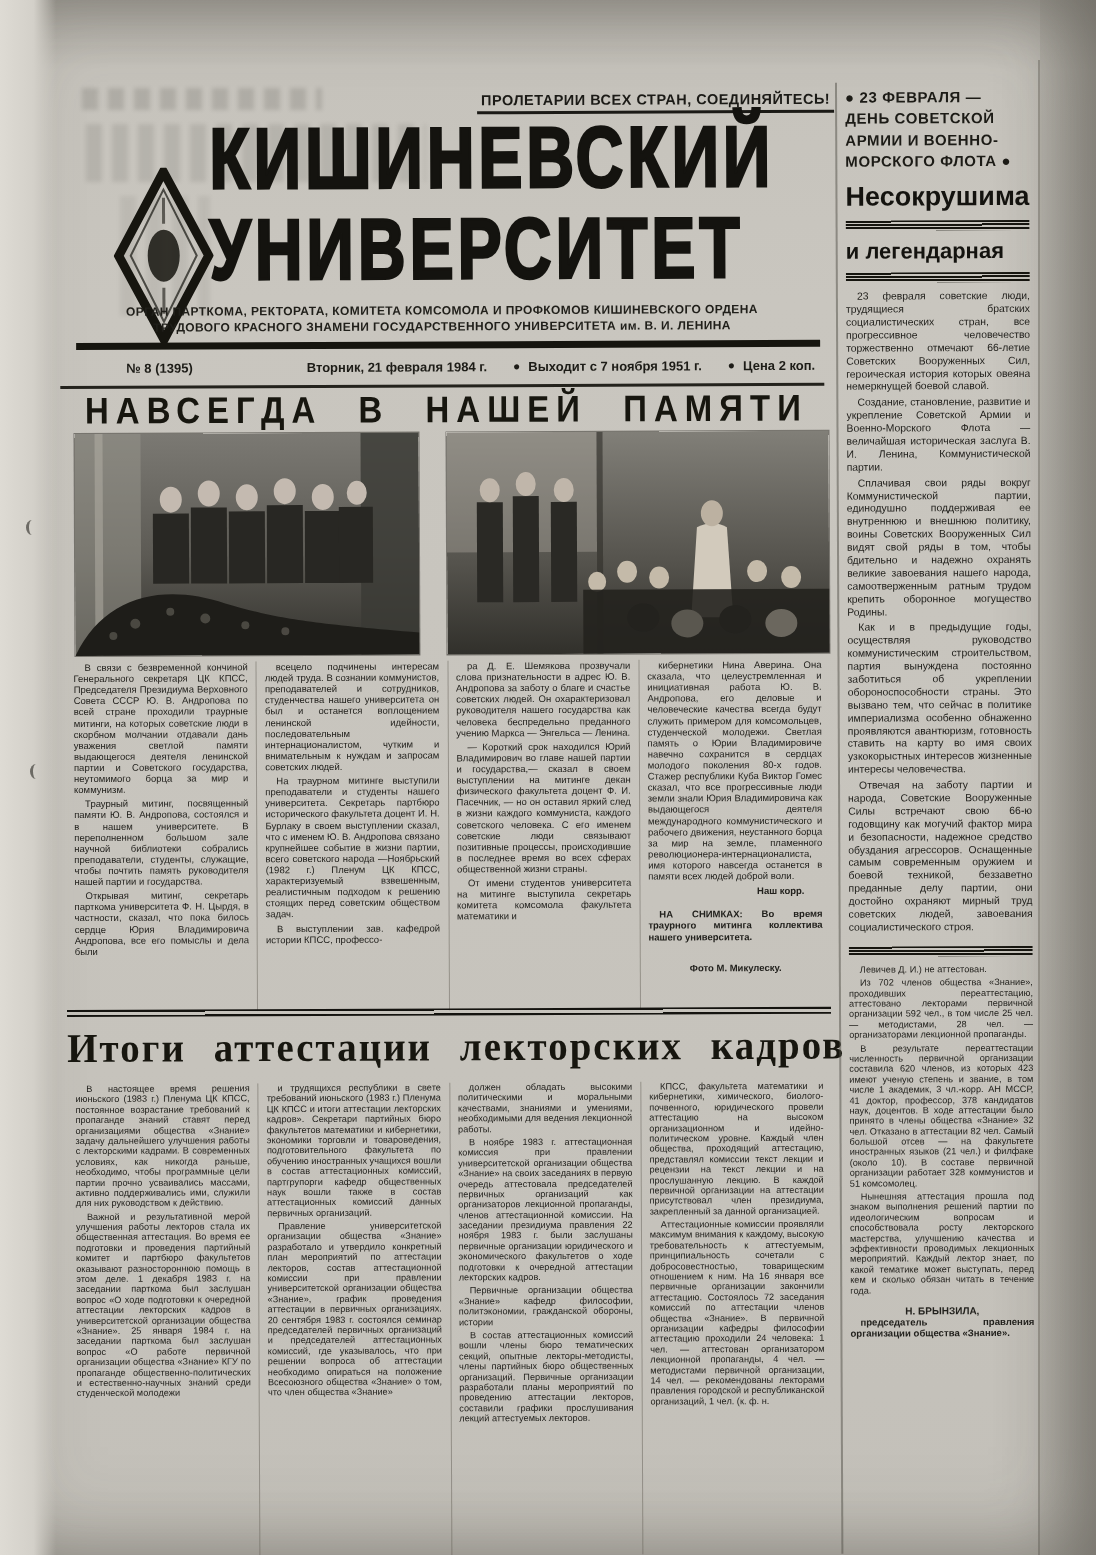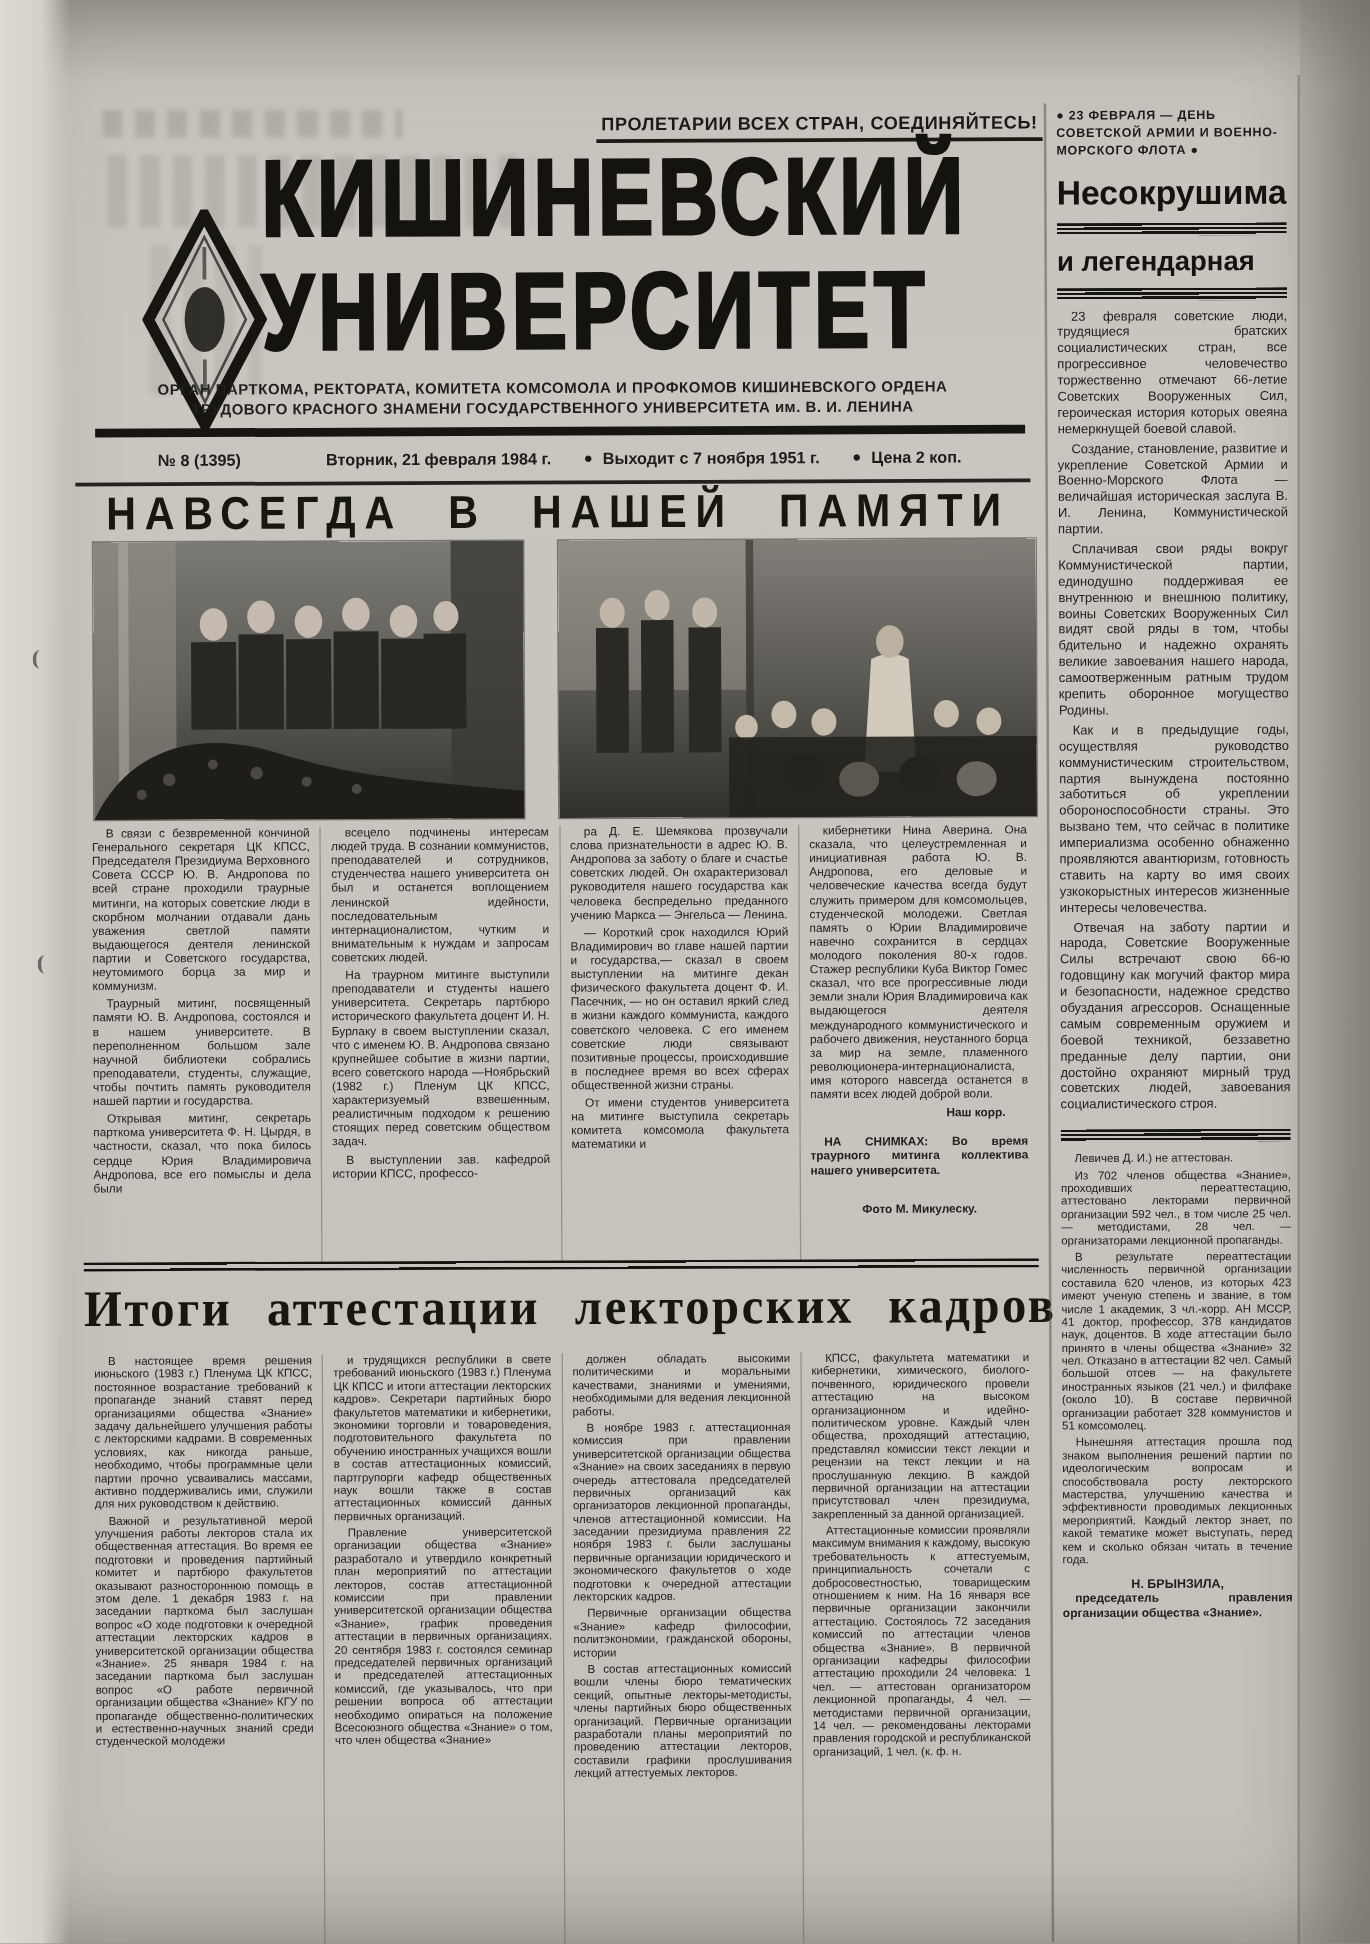--- a/index.html
+++ b/index.html
@@ -24,21 +24,21 @@
   .masthead{position:absolute;left:212px;top:118px;width:640px;}
   .m-line{display:block;font-weight:bold;font-size:66px;line-height:.92;letter-spacing:4px;white-space:nowrap;
         color:#14130f;-webkit-text-stroke:2.2px #14130f;transform:scaleY(1.3);transform-origin:left top;}
   .m-line + .m-line{margin-top:30px;}
   .subtitle{position:absolute;left:88px;top:302px;width:712px;text-align:center;font-weight:bold;
         font-size:12px;line-height:1.35;letter-spacing:.4px;color:#201f1a;}
   .thick-rule{position:absolute;left:78px;top:341px;width:744px;height:7px;background:#16150f;}
   .issue-row{position:absolute;left:78px;top:352px;width:744px;height:28px;display:flex;align-items:center;
         font-weight:bold;font-size:13px;color:#1d1c17;}
   .issue-no{margin-left:50px;}
-  .issue-date{margin-left:68px;}
+  .issue-date{margin-left:114px;}
   .bullet{margin:0 8px 0 26px;font-size:12px;}
   .thin-rule{position:absolute;left:62px;top:384px;width:764px;height:3px;background:#23221c;}
 
   
   .headline1{position:absolute;left:66px;top:388px;width:764px;text-align:center;font-weight:bold;
         font-size:33px;letter-spacing:7px;word-spacing:20px;color:#17160f;transform:scaleY(1.12);transform-origin:center top;white-space:nowrap;}
   .photo{position:absolute;top:432px;height:222px;box-shadow:0 0 0 1px rgba(40,38,32,.5);}
   .photo1{left:76px;width:344px;}
   .photo2{left:448px;width:382px;}
 
@@ -54,21 +54,21 @@
   .credit{font-weight:bold;text-align:center;margin-top:20px;}
   .drule{position:absolute;left:66px;top:1008px;width:764px;height:7px;
         background:linear-gradient(#14130f 0 2px,transparent 2px 5px,#14130f 5px 7px);}
   .headline2{position:absolute;left:66px;top:1022px;width:764px;text-align:center;
         font-family:"Liberation Serif",serif;font-weight:bold;font-size:39px;letter-spacing:2px;
         word-spacing:16px;color:#17160f;transform:scaleY(1.05);transform-origin:center top;white-space:nowrap;}
 
   
   .vdiv{position:absolute;left:838px;top:84px;width:2px;height:1471px;background:rgba(80,77,69,.5);}
   .rightcol{position:absolute;left:848px;top:88px;width:184px;height:1467px;overflow:hidden;}
-  .kicker{font-weight:bold;font-size:10px;line-height:1.42;letter-spacing:.6px;color:#1c1b16;margin-bottom:10px;}
+  .kicker{font-weight:bold;font-size:15px;line-height:1.42;letter-spacing:.6px;color:#1c1b16;margin-bottom:10px;}
   .rtitle{font-weight:bold;color:#14130f;white-space:nowrap;}
   .rtitle1{font-size:27px;margin:2px 0 8px;}
   .rtitle2{font-size:22px;margin:8px 0 8px;}
   .mrule{height:10px;background:repeating-linear-gradient(to bottom,#16150f 0 2px,transparent 2px 3.4px);margin:2px 0;}
   .rbody{font-size:10.4px;line-height:1.24;margin-top:8px;}
   .rsep{margin:12px 0 8px;}
   .rcont{font-size:9.2px;line-height:1.13;}
   .sig-name{font-weight:bold;text-align:center;margin-top:10px;font-size:10px;}
   .sig-role{font-weight:bold;text-align:justify;text-indent:10px;font-size:9.6px;line-height:1.2;}
 </style>

